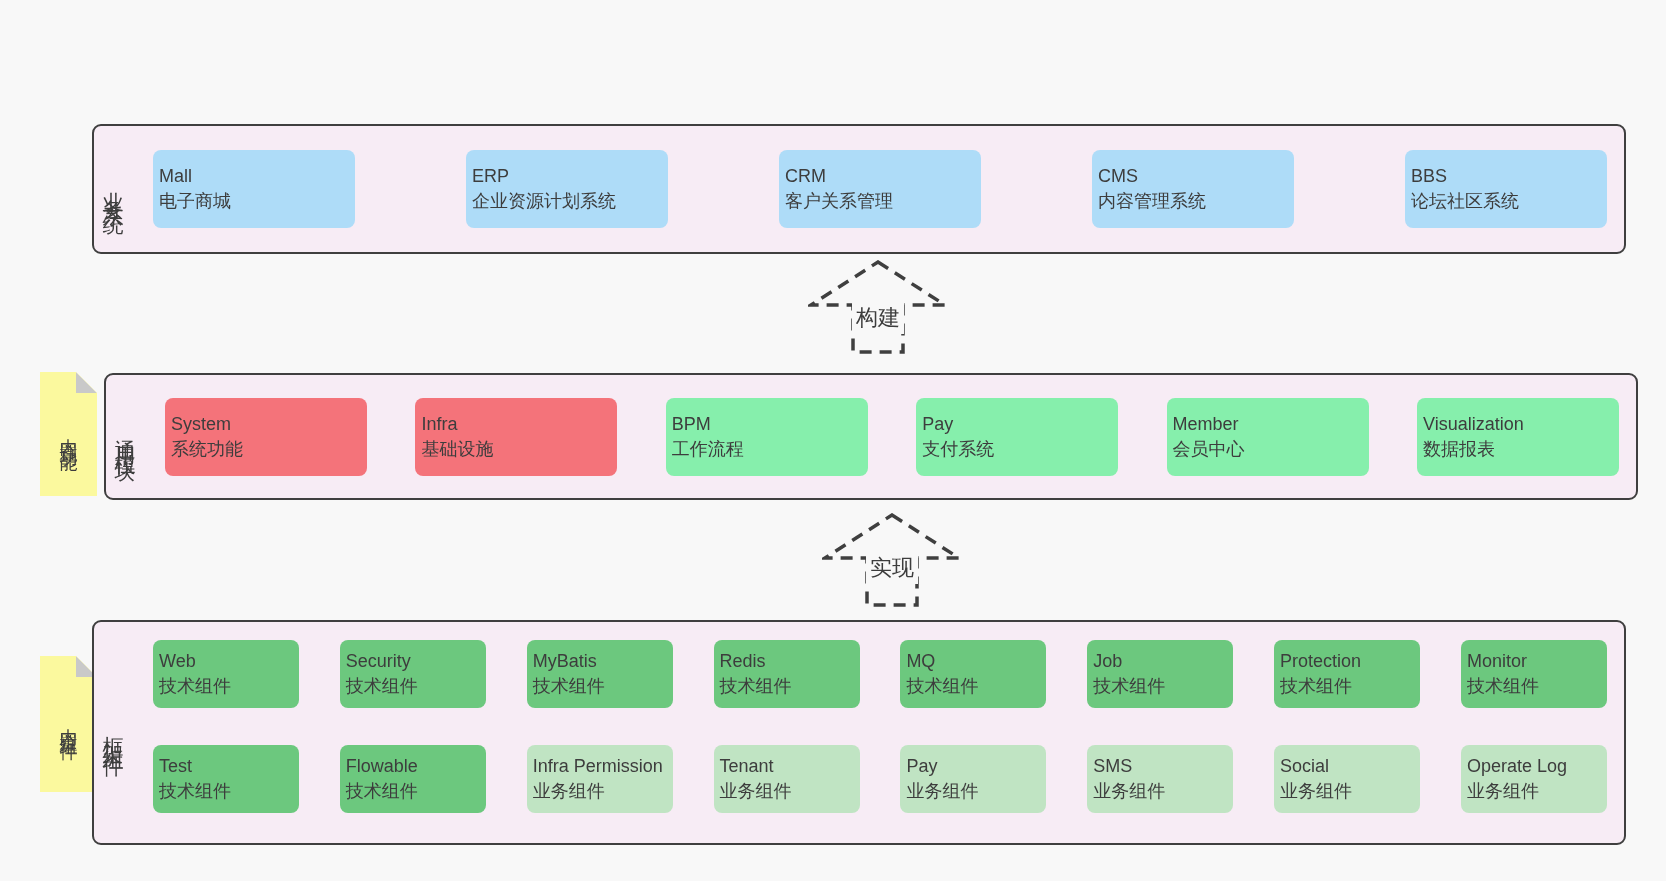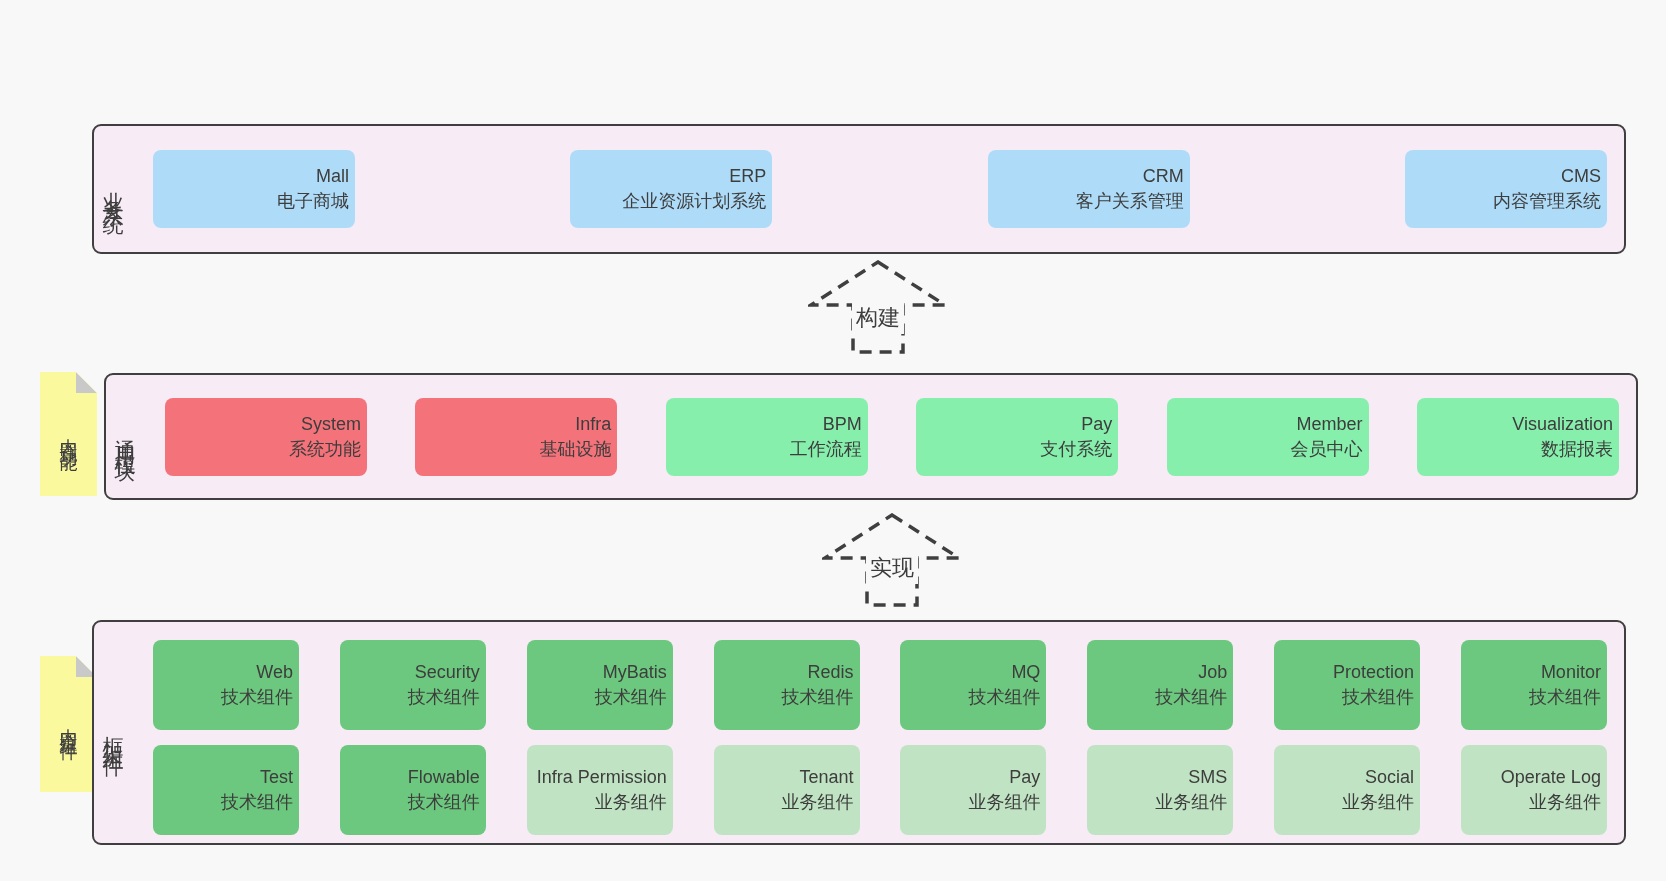--- a/index.html
+++ b/index.html
@@ -23,26 +23,26 @@
   }
   .row{
     position:absolute;left:59px;right:17px;
     display:flex;justify-content:space-between;align-items:center;
   }
   .row.mid{top:50%;transform:translateY(-50%)}
   #comp-row-1{top:18px}
   #comp-row-2{top:123px}
 
   .box{
-    display:flex;flex-direction:column;align-items:flex-end;justify-content:center;
+    display:flex;flex-direction:column;align-items:flex-start;justify-content:center;
     border-radius:8px;text-align:center;font-size:18px;line-height:1.38;
     box-sizing:border-box;padding:4px 6px;
   }
   .b6{width:202px;height:78px}
-  .b8{width:146px;height:90px}
+  .b8{width:146px;height:68px}
   .blue  {background:#aedcf8}
   .red   {background:#f4737a}
   .pink  {background:#86efac}
   .green {background:#6cc87e}
   .lgreen{background:#c0e4c3}
 
   .note{
     position:absolute;width:57px;background:#fbf99e;z-index:1;
     clip-path:polygon(0 0,calc(100% - 21px) 0,100% 21px,100% 100%,0 100%);
   }
@@ -86,20 +86,24 @@
         <div>企业资源计划系统</div>
       </div>
       <div class="box b6 blue">
         <div>CRM</div>
         <div>客户关系管理</div>
       </div>
       <div class="box b6 blue">
         <div>CMS</div>
         <div>内容管理系统</div>
       </div>
+      <div class="box b6 blue">
+        <div>BBS</div>
+        <div>论坛社区系统</div>
+      </div>
     </div>
   </section>
 
   <div class="arrow" id="arrow-build">
     <svg width="140" height="95" viewBox="0 0 140 95">
       <polygon points="70,2 137,45 95,45 95,92 45,92 45,45 3,45" fill="none" stroke="#3f3f3f" stroke-width="3.5" stroke-dasharray="12 8"></polygon>
     </svg>
     <span class="alabel">构建</span>
   </div>
 

